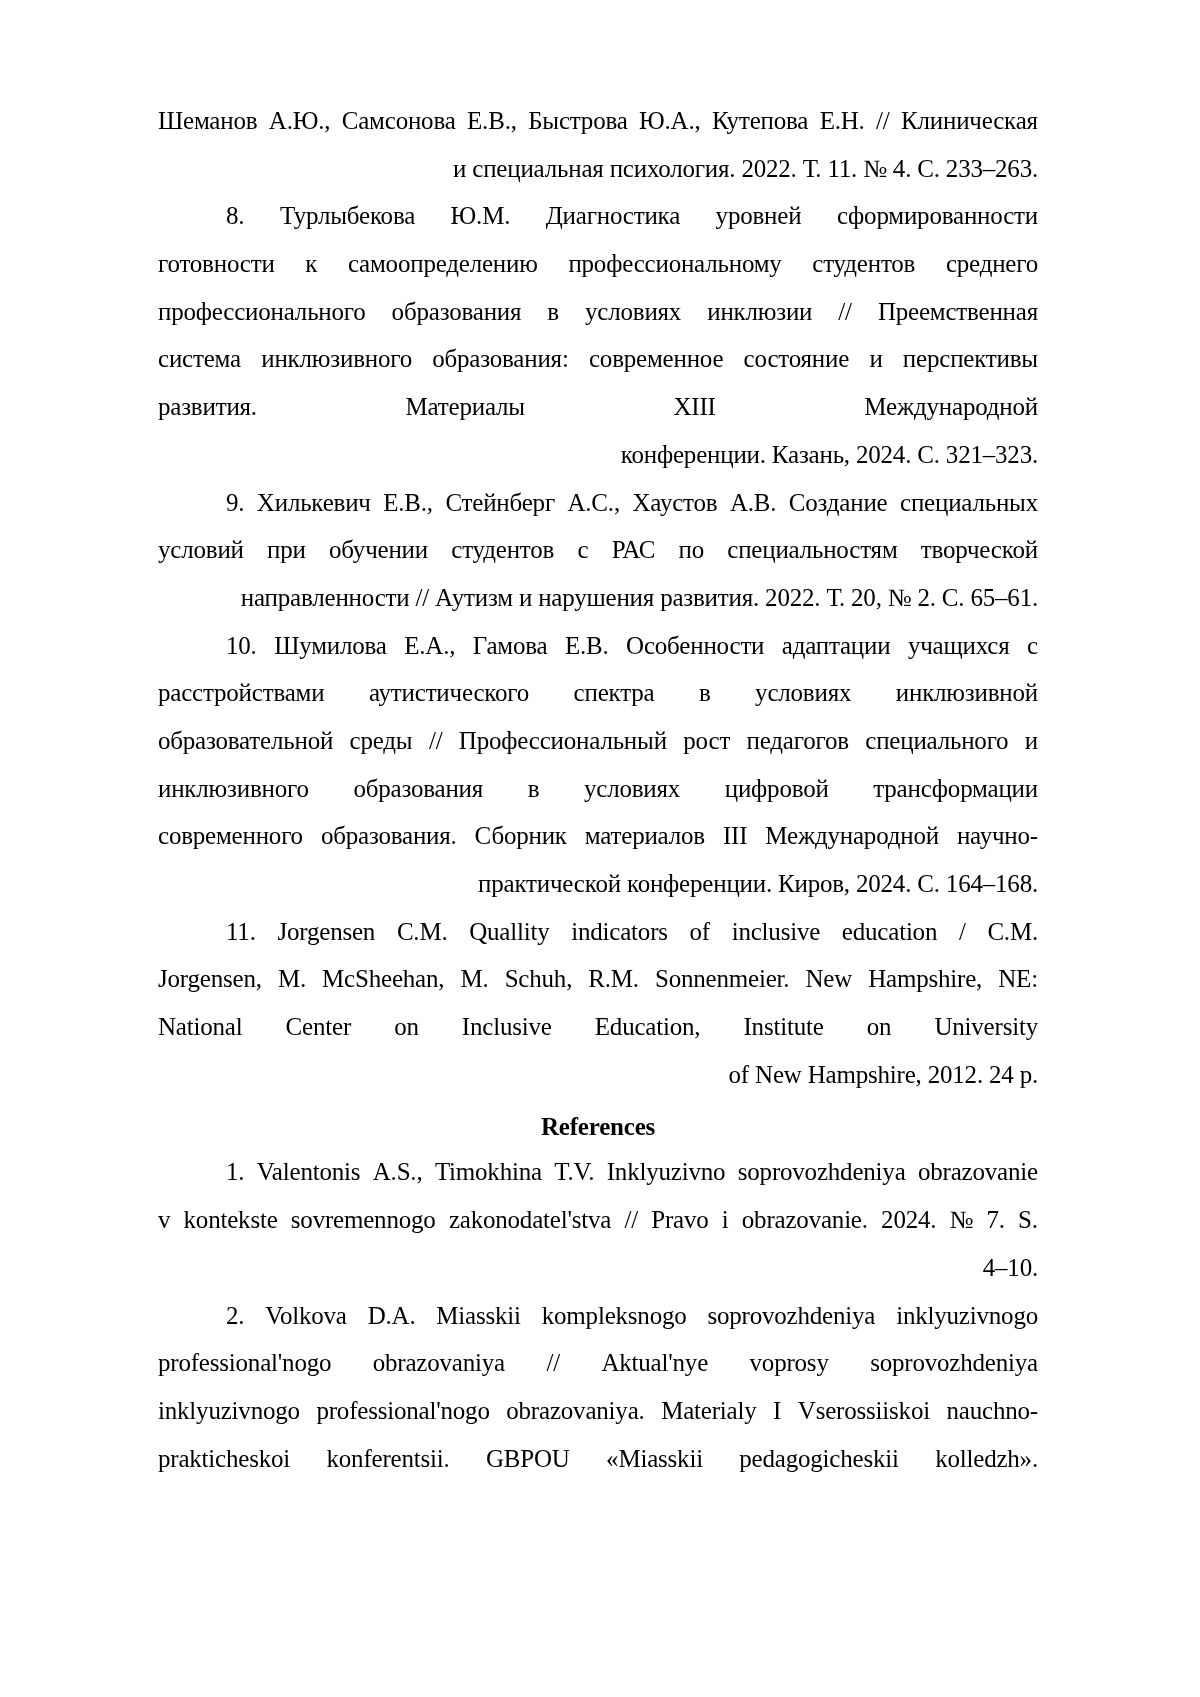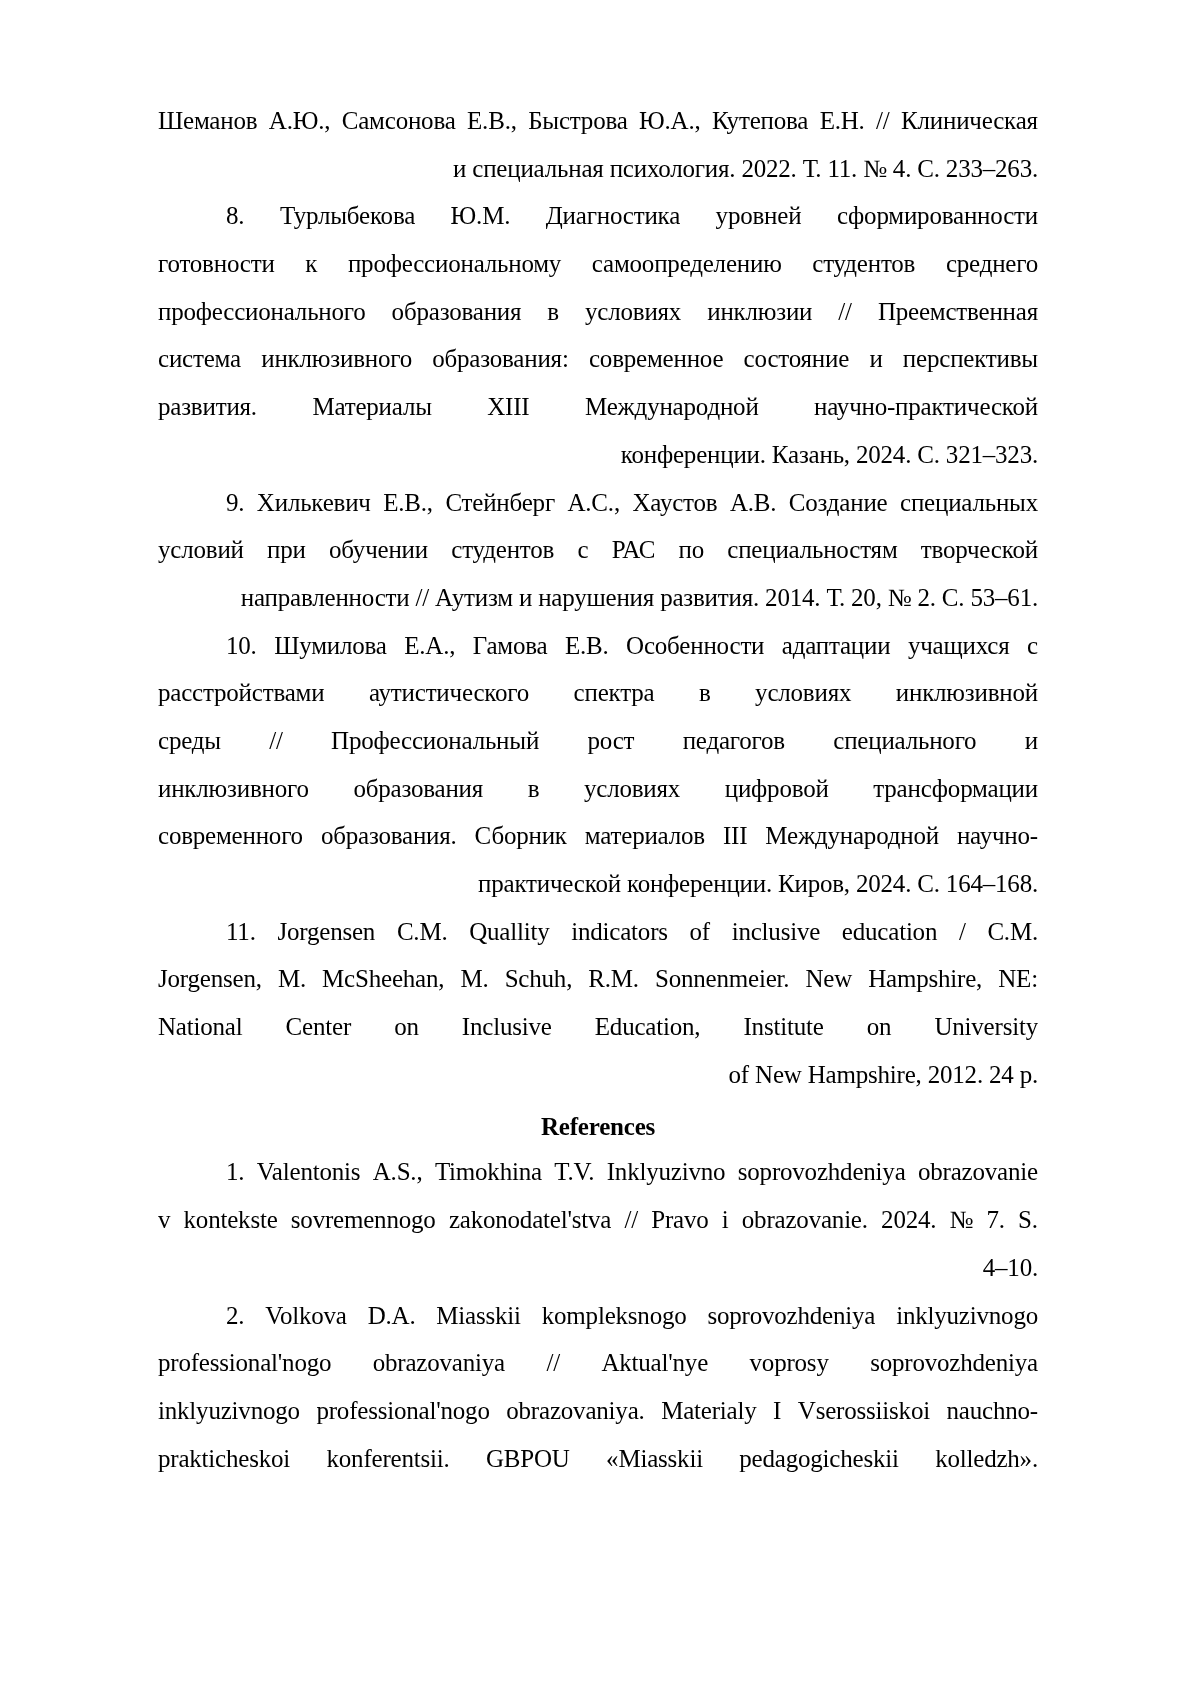--- a/index.html
+++ b/index.html
@@ -74,22 +74,22 @@
           <span class="w">8.</span>
           <span class="w">Турлыбекова</span>
           <span class="w">Ю.М.</span>
           <span class="w">Диагностика</span>
           <span class="w">уровней</span>
           <span class="w">сформированности</span>
         </div>
         <div class="line">
           <span class="w">готовности</span>
           <span class="w">к</span>
+          <span class="w">самоопределению</span>
           <span class="w">профессиональному</span>
-          <span class="w">самоопределению</span>
           <span class="w">студентов</span>
           <span class="w">среднего</span>
         </div>
         <div class="line">
           <span class="w">профессионального</span>
           <span class="w">образования</span>
           <span class="w">в</span>
           <span class="w">условиях</span>
           <span class="w">инклюзии</span>
           <span class="w">//</span>
@@ -102,21 +102,20 @@
           <span class="w">современное</span>
           <span class="w">состояние</span>
           <span class="w">и</span>
           <span class="w">перспективы</span>
         </div>
         <div class="line">
           <span class="w">развития.</span>
           <span class="w">Материалы</span>
           <span class="w">XIII</span>
           <span class="w">Международной</span>
-          <span class="w">научно-практической</span>
         </div>
         <div class="line last">конференции. Казань, 2024. С. 321–323.</div>
       </div>
       <div class="para">
         <div class="line indent">
           <span class="w">9.</span>
           <span class="w">Хилькевич</span>
           <span class="w">Е.В.,</span>
           <span class="w">Стейнберг</span>
           <span class="w">А.С.,</span>
@@ -129,21 +128,21 @@
           <span class="w">условий</span>
           <span class="w">при</span>
           <span class="w">обучении</span>
           <span class="w">студентов</span>
           <span class="w">с</span>
           <span class="w">РАС</span>
           <span class="w">по</span>
           <span class="w">специальностям</span>
           <span class="w">творческой</span>
         </div>
-        <div class="line last">направленности // Аутизм и нарушения развития. 2014. Т. 20, № 2. С. 53–61.</div>
+        <div class="line last">направленности // Аутизм и нарушения развития. 2022. Т. 20, № 2. С. 65–61.</div>
       </div>
       <div class="para">
         <div class="line indent">
           <span class="w">10.</span>
           <span class="w">Шумилова</span>
           <span class="w">Е.А.,</span>
           <span class="w">Гамова</span>
           <span class="w">Е.В.</span>
           <span class="w">Особенности</span>
           <span class="w">адаптации</span>
@@ -152,20 +151,21 @@
         </div>
         <div class="line">
           <span class="w">расстройствами</span>
           <span class="w">аутистического</span>
           <span class="w">спектра</span>
           <span class="w">в</span>
           <span class="w">условиях</span>
           <span class="w">инклюзивной</span>
         </div>
         <div class="line">
+          <span class="w">образовательной</span>
           <span class="w">среды</span>
           <span class="w">//</span>
           <span class="w">Профессиональный</span>
           <span class="w">рост</span>
           <span class="w">педагогов</span>
           <span class="w">специального</span>
           <span class="w">и</span>
         </div>
         <div class="line">
           <span class="w">инклюзивного</span>

